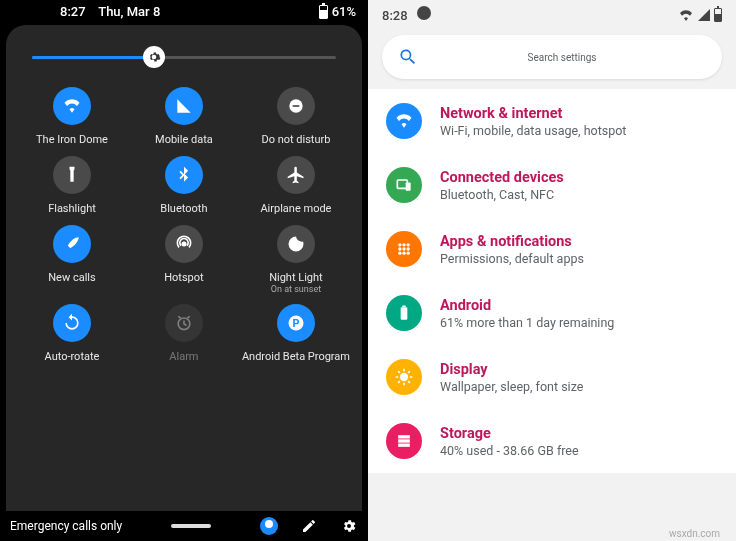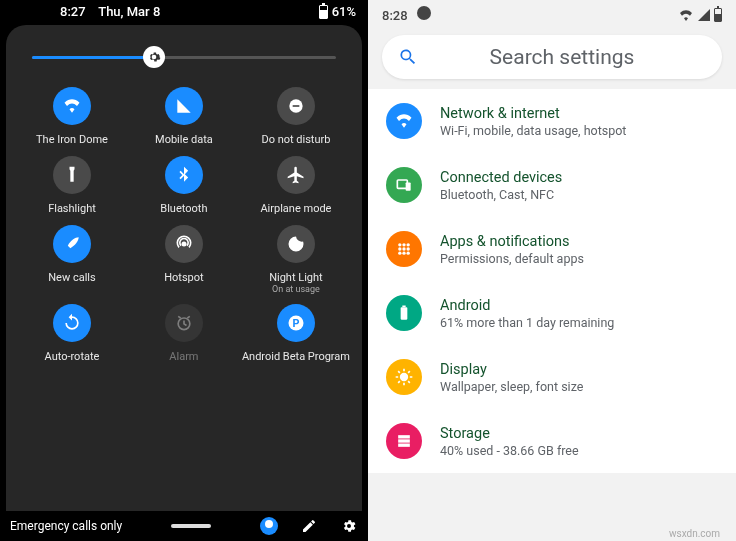--- a/index.html
+++ b/index.html
@@ -41,28 +41,28 @@
   
   .status-bar-r { display:flex; justify-content:space-between; align-items:center; padding:6px 14px 4px; font-size:13px; font-weight:500; color:#444; }
   .status-bar-r .icons { display:flex; gap:4px; align-items:center; }
   .tri { width:0; height:0; border-style:solid; border-width:0 0 12px 12px; border-color:transparent transparent #444 transparent; }
   .bat-r { width:8px; height:14px; border:1px solid #444; border-radius:1px; position:relative; }
   .bat-r::before { content:''; position:absolute; top:-3px; left:2px; width:2px; height:2px; background:#444; }
   .bat-r::after { content:''; position:absolute; bottom:0; left:0; right:0; height:55%; background:#444; }
 
   .search-box { margin:8px 14px 10px; background:#fff; border-radius:24px; height:44px; display:flex; align-items:center; padding:0 16px; box-shadow:0 1px 3px rgba(0,0,0,0.1); }
   .search-box svg { width:20px; height:20px; fill:#1a73e8; }
-  .search-text { flex:1; text-align:center; color:#5f6368; font-size:21px; }
+  .search-text { flex:1; text-align:center; color:#5f6368; font-size:10px; }
 
   .settings-list { background:#fff; }
   .srow { display:flex; align-items:center; padding:14px 18px; gap:18px; }
   .sicon { width:36px; height:36px; border-radius:50%; display:flex; align-items:center; justify-content:center; flex-shrink:0; }
   .sicon svg { width:20px; height:20px; fill:#fff; }
   .stext { display:flex; flex-direction:column; }
-  .stitle { font-size:14.5px; color:#14532d; font-weight:400; }
+  .stitle { font-size:14.5px; color:#be185d; font-weight:700; }
   .ssub { font-size:12.5px; color:#5f6368; margin-top:1px; }
 
   .watermark { position:absolute; right:16px; bottom:2px; font-size:10px; color:#aaa; }
   .clock-dot { width:14px; height:14px; border-radius:50%; background:#444; display:inline-block; margin-left:6px; }
 </style>
 </head>
 <body>
 
 <div class="phone phone-left">
   <div class="status-bar-l">
@@ -155,21 +155,21 @@
           </div>
     <div class="tile-label" style="">Hotspot</div>
     </div>
         <div class="tile">
           <div class="tile-icon off" style="">
             <svg viewBox="0 0 24 24">
               <path d="M12 3a9 9 0 109 9c0-1-.2-2-.5-3A7 7 0 0112 3z"></path>
             </svg>
           </div>
     <div class="tile-label" style="">Night Light</div>
-    <div class="tile-sub">On at usage</div>
+    <div class="tile-sub">On at sunset</div>
         </div>
         <div class="tile">
           <div class="tile-icon on" style="">
             <svg viewBox="0 0 24 24">
               <path d="M12 4V1L8 5l4 4V6a6 6 0 11-6 6H4a8 8 0 108-8z"></path>
             </svg>
           </div>
     <div class="tile-label" style="">Auto-rotate</div>
     </div>
         <div class="tile">

